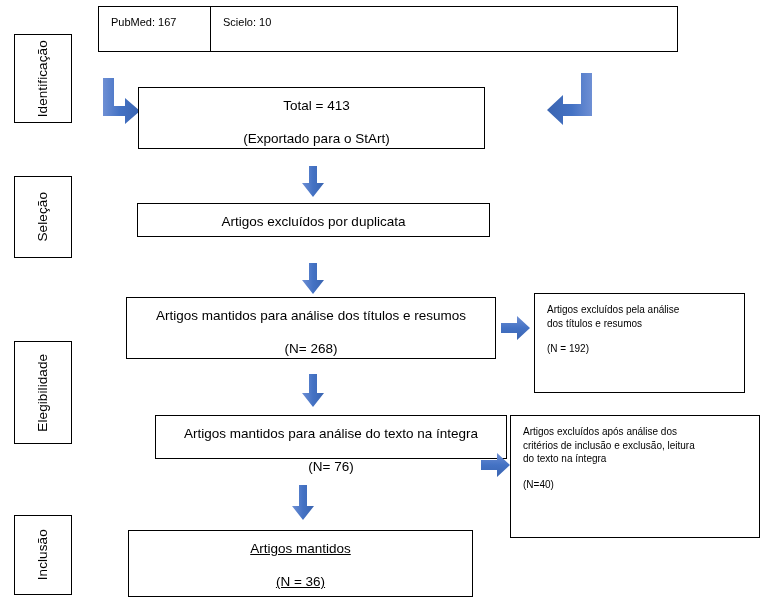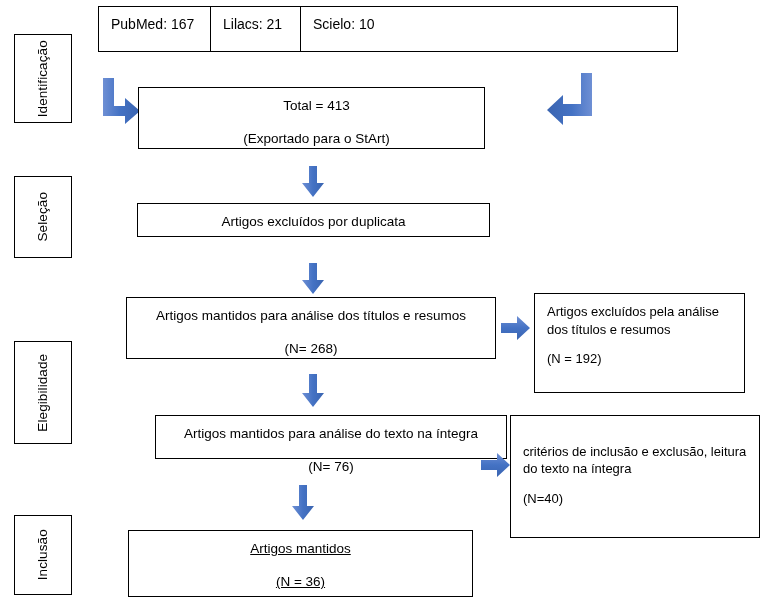--- a/index.html
+++ b/index.html
@@ -53,35 +53,35 @@
     height: 46px;
     box-sizing: border-box;
     border: 1.4px solid #000000;
     display: flex;
     background: #ffffff;
   }
   #source-row .cell {
     box-sizing: border-box;
     border-right: 1.4px solid #000000;
     padding: 9px 0 0 12px;
-    font-size: 14px;
+    font-size: 11px;
     white-space: nowrap;
     overflow: hidden;
   }
   #source-row .cell:last-child { border-right: none; }
 
   
   .ctr {
     text-align: center;
     font-size: 13.5px;
     line-height: 1.15;
   }
   .lft {
     text-align: left;
-    font-size: 13px;
+    font-size: 10px;
     line-height: 1.35;
   }
   .pad-c { padding-top: 10px; }
   .pad-l { padding: 9px 10px 0 12px; }
   .gap   { display: block; height: 17px; }
   .gap-s { display: block; height: 12px; }
 
   
   .arrow {
     position: absolute;
@@ -103,23 +103,20 @@
   <span class="stage-label">Elegibilidade</span>
 </div>
 
 <div class="stage-box" style="top:515px;height:80px;">
   <span class="stage-label">Inclusão</span>
 </div>
 
 <div id="source-row">
   <div class="cell" style="width:112px;">
     <span>PubMed: 167</span>
-  </div>
-  <div class="cell" style="width:90px;">
-    <span>Lilacs: 21</span>
   </div>
   <div class="cell" style="width:110px;">
     <span>Scielo: 10</span>
   </div>
 </div>
 
 <div class="arrow" style="left:98px;top:76px;">
   <svg width="46" height="56" viewBox="0 0 46 56">
     <defs>
       <linearGradient id="gLA" x1="0" y1="0" x2="1" y2="0">
@@ -244,21 +241,21 @@
           <stop offset="0.5" stop-color="#4472C4"></stop>
           <stop offset="1" stop-color="#3A64B0"></stop>
       </linearGradient>
     </defs>
     <path d="M0,8 L16,8 L16,1 L29,13 L16,25 L16,18 L0,18 Z" fill="url(#gR2)"></path>
   </svg>
 </div>
 
 <div class="box" style="left:510px;top:415px;width:250px;height:123px;">
   <div class="lft pad-l">
-    <br>
+    <span>Artigos excluídos após análise dos</span><br>
     <span>critérios de inclusão e exclusão, leitura</span><br>
     <span>do texto na íntegra</span>
     <span class="gap-s"></span>
     <span>(N=40)</span>
   </div>
 </div>
 
 <div class="arrow" style="left:291px;top:485px;">
   <svg width="24" height="36" viewBox="0 0 24 36">
     <defs>

